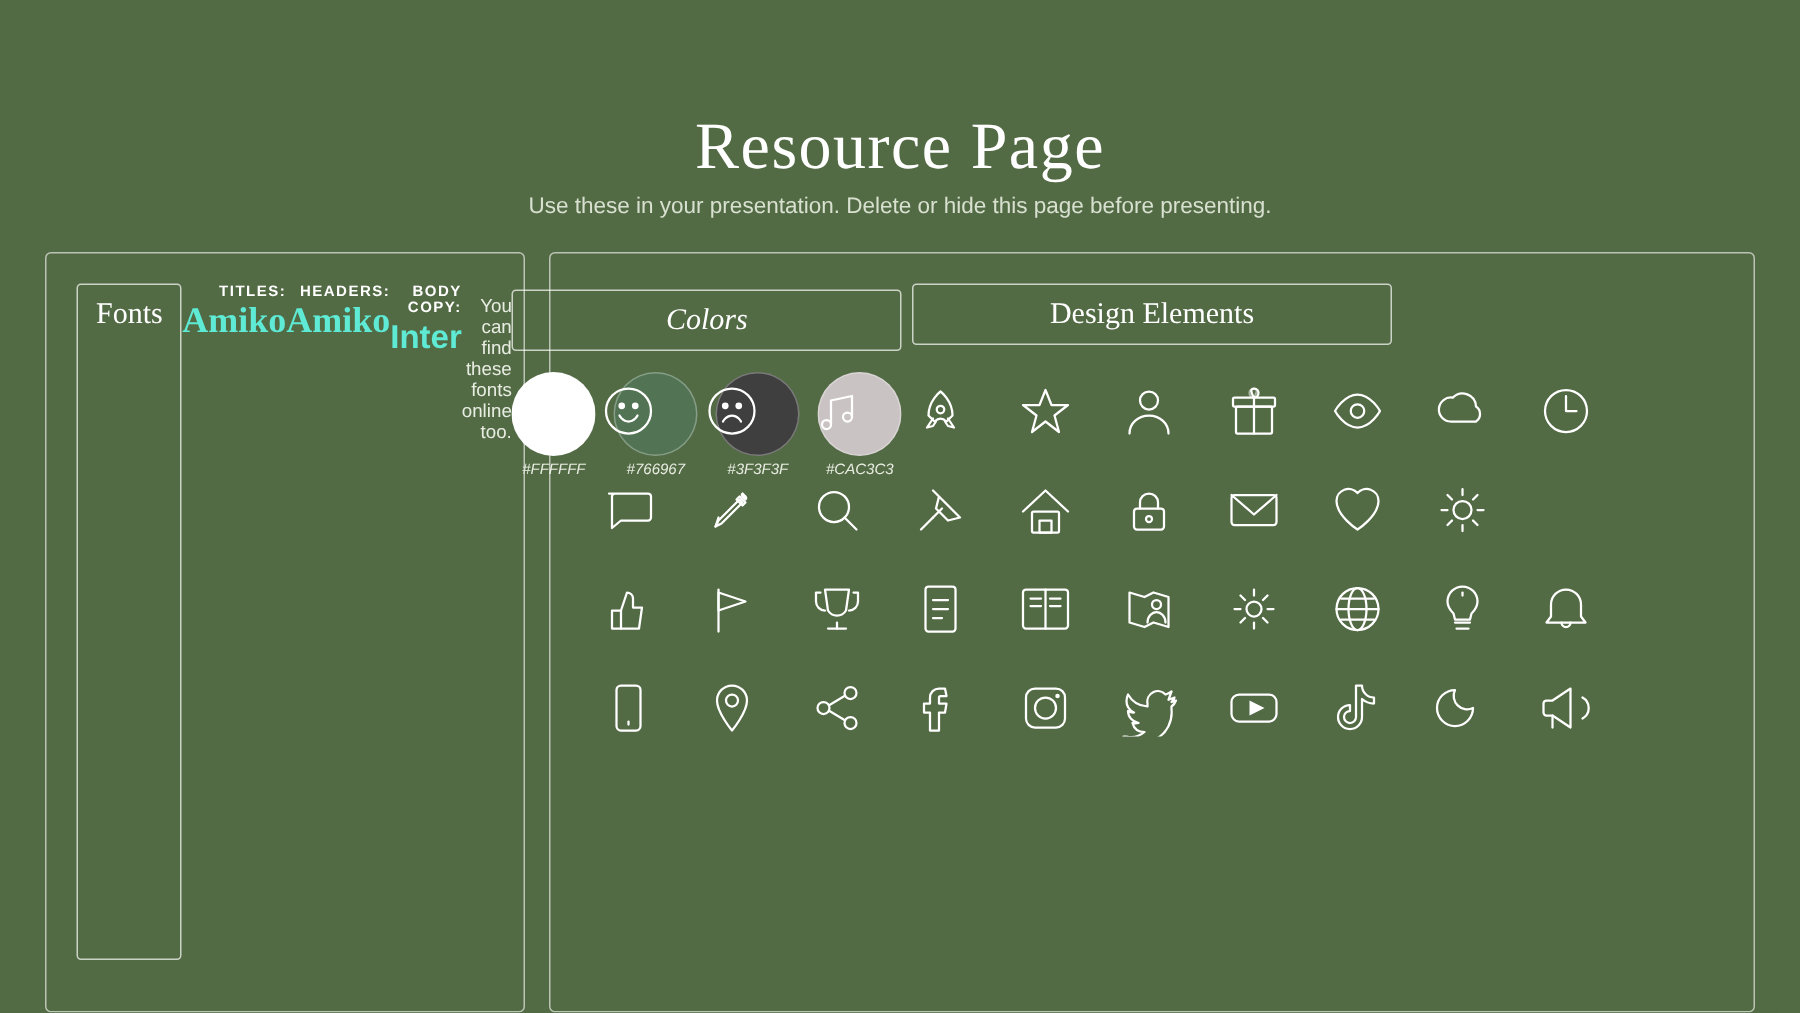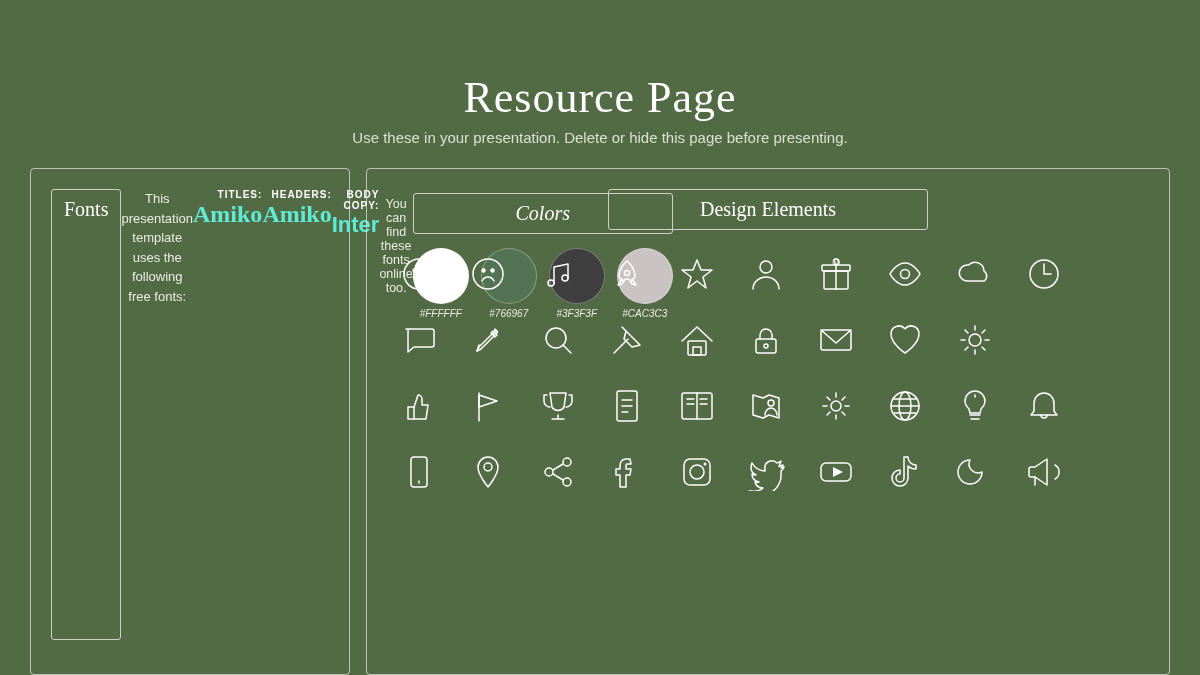--- a/index.html
+++ b/index.html
@@ -101,21 +101,21 @@
     }
 
     .font-name-inter {
       font-size: 22px;
       font-family: Arial, sans-serif;
     }
 
     .font-note {
       color: #e8ede2;
       font-size: 12.5px;
-      text-align: center;
+      text-align: right;
       margin-top: 8px;
       font-family: Arial, sans-serif;
     }
 
     .colors-section {
       margin-top: 4px;
       font-style: italic;
     }
 
     .color-swatches {
@@ -184,21 +184,20 @@
   <h1 class="page-title">Resource Page</h1>
   <p class="page-subtitle">Use these in your presentation. Delete or hide this page before presenting.</p>
 </div>
 
 <div class="main-content">
 
   <div class="left-panel">
 
     <div class="section-header">Fonts</div>
 
-    <p class="fonts-description">This presentation template uses the following free fonts:</p>
 
     <div class="font-entry">
       <span class="font-label">TITLES:</span>
       <span class="font-name">Amiko</span>
     </div>
 
     <div class="font-entry">
       <span class="font-label">HEADERS:</span>
       <span class="font-name">Amiko</span>
     </div>

